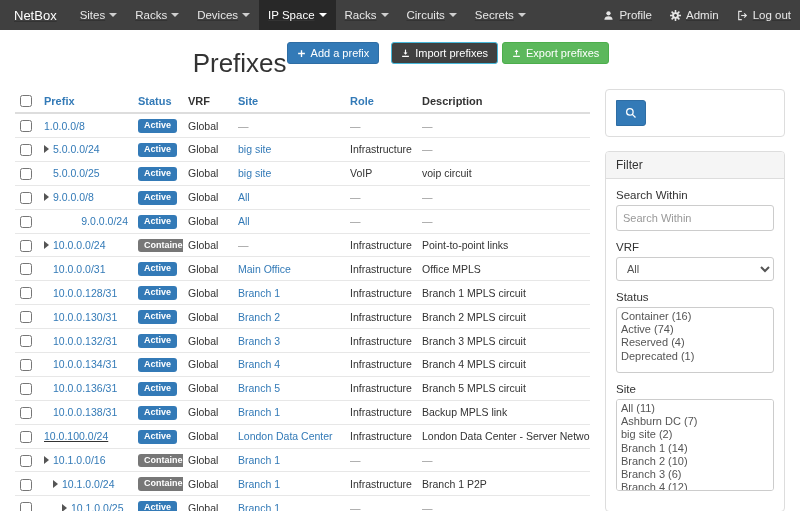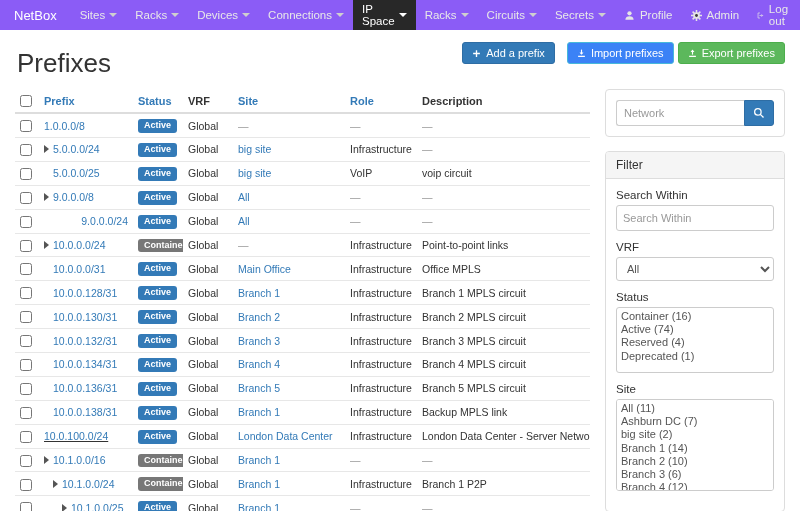--- a/index.html
+++ b/index.html
@@ -5,40 +5,40 @@
   * { box-sizing: border-box; }
   html, body { margin: 0; padding: 0; }
   body {
     width: 800px; height: 511px; overflow: hidden;
     font-family: "Liberation Sans", sans-serif;
     font-size: 12px; color: #333; background: #fff;
   }
   a { text-decoration: none; }
 
   
-  .navbar { height: 30px; background: #8b5cf6; display: flex; align-items: stretch; }
+  .navbar { height: 30px; background: #404040; display: flex; align-items: stretch; text-decoration: underline; }
   .brand { display: flex; align-items: center; padding: 0 14px; color: #fff; font-size: 13px; }
   .navbar-menu { display: flex; align-items: stretch; }
   .nav-item { display: flex; align-items: center; padding: 0 9px; font-size: 11.5px; color: #e8e8e8; cursor: pointer; }
   .nav-item.active { background: #282828; color: #fff; }
   .caret { display: inline-block; width: 0; height: 0; margin-left: 4px;
     border-left: 4px solid transparent; border-right: 4px solid transparent; border-top: 4px solid #cfcfcf; }
   .nav-item.active .caret { border-top-color: #fff; }
   .navbar-right { margin-left: auto; display: flex; align-items: stretch; }
   .nav-right-item { display: flex; align-items: center; gap: 5px; padding: 0 9px; font-size: 11.5px; color: #e8e8e8; cursor: pointer; }
 
   
   .content { padding: 6px 15px 0 15px; }
-  .header-row { display: flex; justify-content: space-between; align-items: flex-start; }
+  .header-row { display: flex; justify-content: center; align-items: flex-start; }
   .page-title { font-size: 26px; font-weight: 400; margin: 12px 0 10px 2px; color: #333; }
   .actions { display: flex; gap: 4px; margin-top: 6px; }
   .btn { display: inline-flex; align-items: center; gap: 5px; padding: 3px 9px; height: 22px;
     font-size: 11px; font-family: inherit; color: #fff; border-radius: 3px; border: 1px solid transparent; cursor: pointer; }
   .btn-primary { background: #337ab7; border-color: #2e6da4; }
-  .btn-info    { background: #3b82f6; border-color: #46b8da; margin-left: 8px; }
+  .btn-info    { background: #404040; border-color: #46b8da; margin-left: 8px; }
   .btn-success { background: #5cb85c; border-color: #4cae4c; }
 
   
   .layout { display: flex; gap: 15px; align-items: flex-start; }
   .main { flex: 1; min-width: 0; }
   .sidebar { width: 180px; flex: none; }
 
   
   .prefix-table { width: 100%; border-collapse: collapse; table-layout: fixed; font-size: 10.5px; }
   .prefix-table th { text-align: left; padding: 5px 5px; font-size: 11px; font-weight: bold;
@@ -84,24 +84,20 @@
       <a class="nav-item" href="#">
         <span>Sites</span>
         <span class="caret"></span>
       </a>
       <a class="nav-item" href="#">
         <span>Racks</span>
         <span class="caret"></span>
       </a>
       <a class="nav-item" href="#">
         <span>Devices</span>
-        <span class="caret"></span>
-      </a>
-      <a class="nav-item" href="#">
-        <span>Connections</span>
         <span class="caret"></span>
       </a>
       <a class="nav-item active" href="#">
         <span>IP Space</span>
         <span class="caret"></span>
       </a>
       <a class="nav-item" href="#">
         <span>Racks</span>
         <span class="caret"></span>
       </a>
@@ -353,21 +349,20 @@
               <td><span class="muted-dash">—</span></td>
             </tr>
           </tbody>
       </table>
     </div>
 
     <aside class="sidebar">
       <div class="panel">
         <div class="panel-body">
           <div class="input-group">
-            <input type="text" placeholder="Network" style="">
             <button class="search-btn">
               <svg width="12" height="12" viewBox="0 0 16 16">
                 <circle cx="6.5" cy="6.5" r="4.3" fill="none" stroke="#fff" stroke-width="1.7"></circle>
                 <line x1="9.8" y1="9.8" x2="14" y2="14" stroke="#fff" stroke-width="1.7"></line>
               </svg>
             </button>
           </div>
         </div>
       </div>
 

